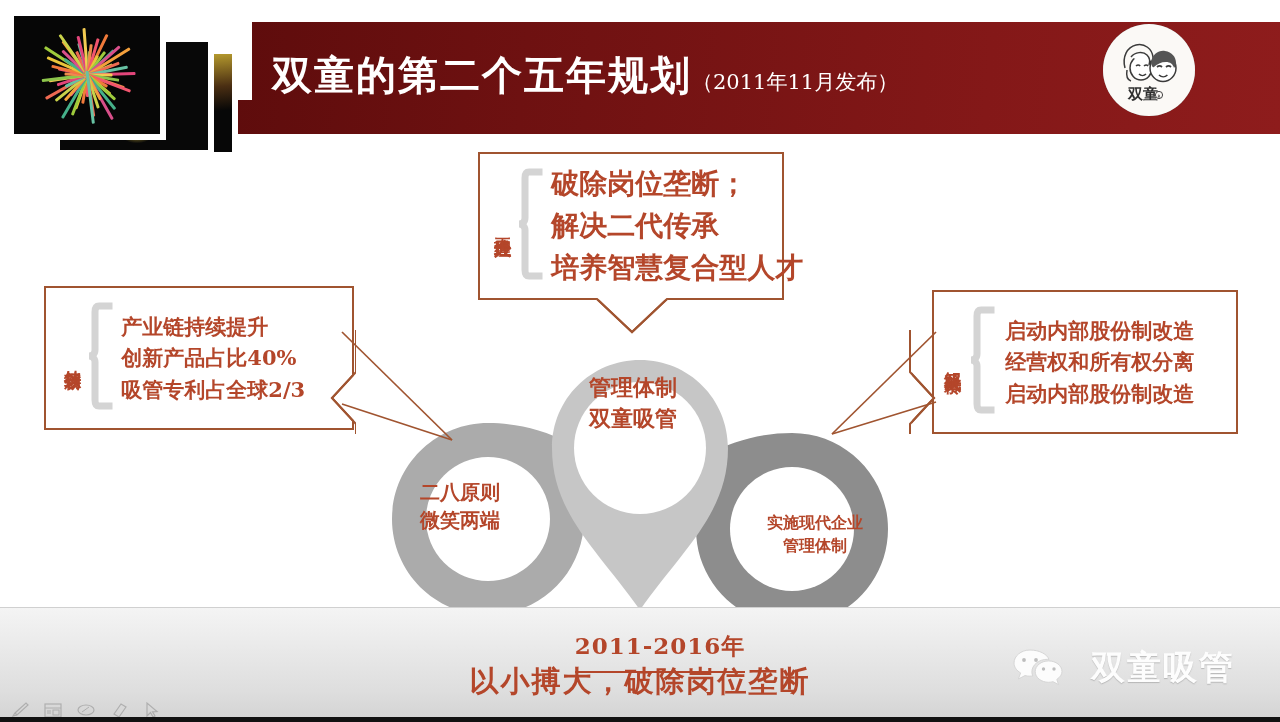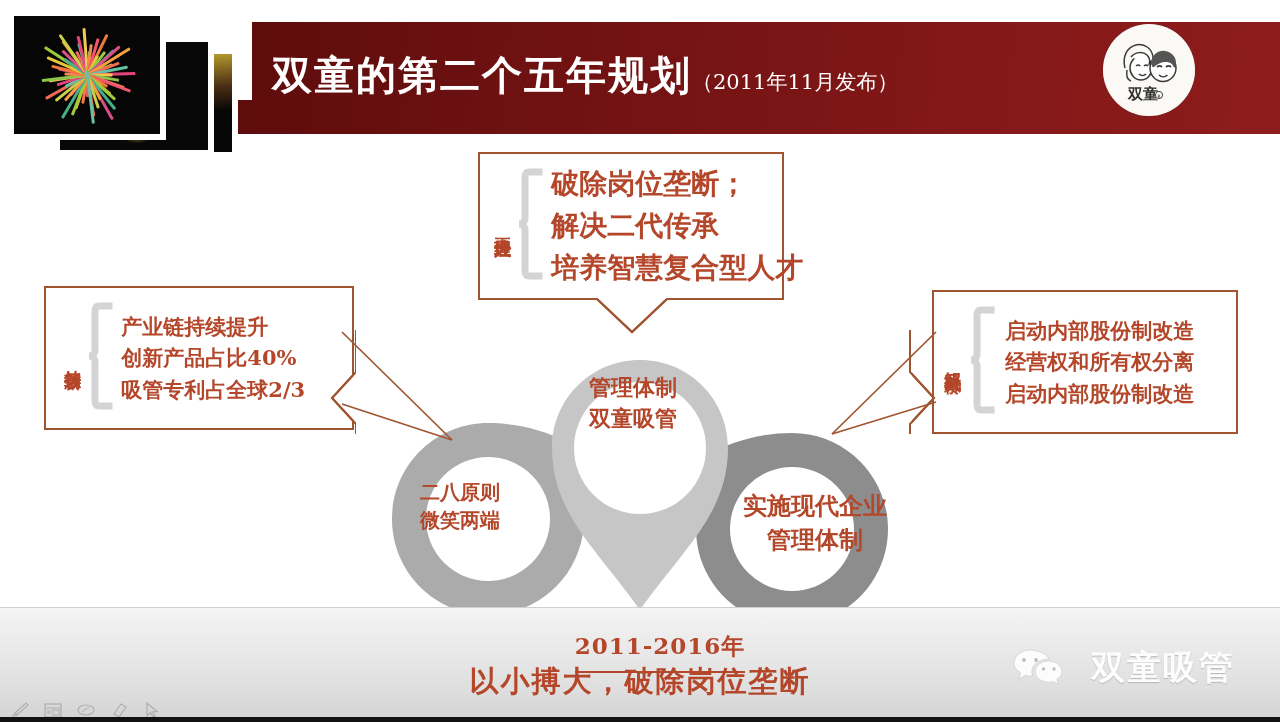--- a/index.html
+++ b/index.html
@@ -68,21 +68,21 @@
   .pins{position:absolute;left:330px;top:318px;width:620px;height:300px;}
   .pins svg{display:block;}
   .pin-text{
     position:absolute;text-align:center;
     color:#b4462a;font-weight:bold;
     font-family:"DejaVu Serif","Liberation Serif",serif;
     line-height:1.42;white-space:nowrap;
   }
   .pin-text.center{left:548px;top:372px;width:170px;font-size:22px;}
   .pin-text.left{left:375px;top:478px;width:170px;font-size:20px;}
-  .pin-text.right{left:727px;top:489px;width:176px;font-size:24px;}
+  .pin-text.right{left:727px;top:512px;width:176px;font-size:16px;}
 
   
   .callout{position:absolute;}
   .callout .box{
     position:absolute;left:0;top:0;right:0;bottom:0;
     border:2px solid #a05430;box-sizing:border-box;background:transparent;
   }
   .callout .inner{position:absolute;left:0;top:0;right:0;bottom:0;display:flex;align-items:center;}
   .vlabel{
     writing-mode:vertical-rl;text-orientation:upright;

